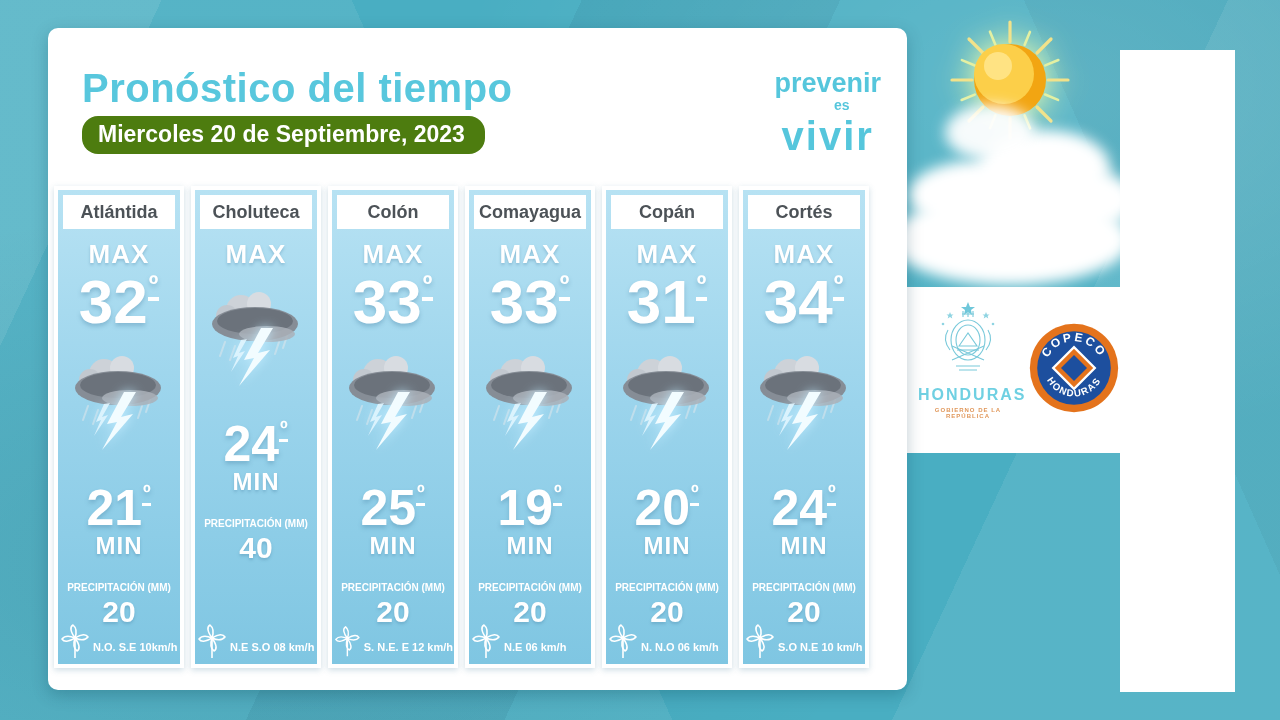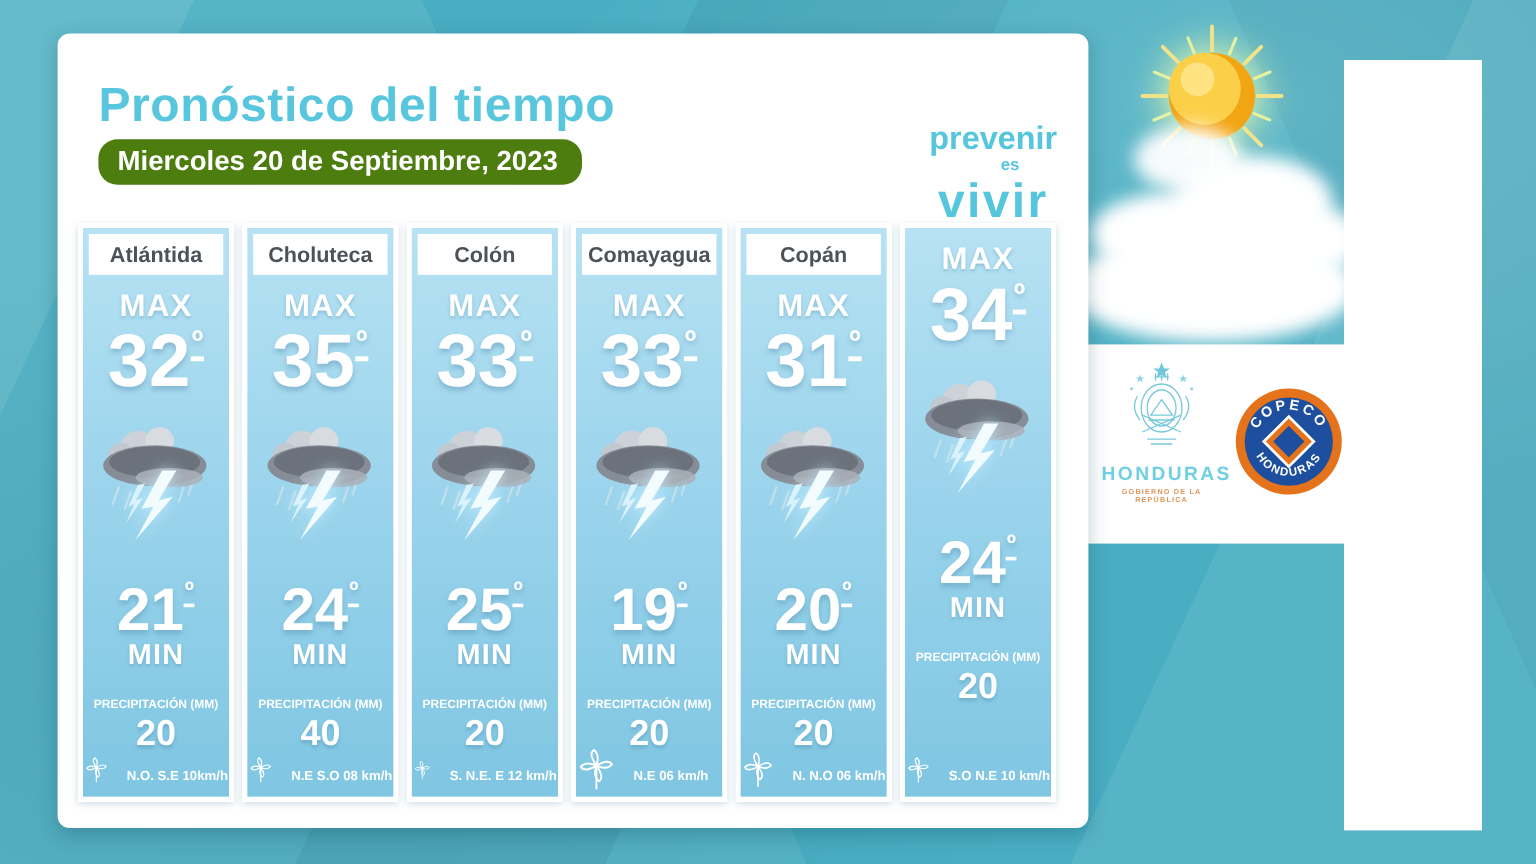--- a/index.html
+++ b/index.html
@@ -30,47 +30,47 @@
   .c5 { left:150px; top:160px; width:95px;  height:60px; }
 
   
   .card { position:absolute; left:48px; top:28px; width:859px; height:662px;
           background:#fff; border-radius:10px; box-shadow:0 5px 16px rgba(0,55,75,.25); }
   .title { position:absolute; left:34px; top:38px; font-size:40px; font-weight:bold;
            color:#58c7dd; letter-spacing:.5px; }
   .date-banner { position:absolute; left:34px; top:88px; background:#4d7c0f; color:#fff;
                  font-size:23px; font-weight:bold; padding:5px 20px 6px 16px; border-radius:16px; }
   .slogan { position:absolute; right:26px; top:42px; text-align:center; color:#55c6dc; line-height:1; }
-  .slogan .l1 { font-size:27px; font-weight:bold;margin-top:32px; }
+  .slogan .l1 { font-size:27px; font-weight:bold; }
   .slogan .l2 { font-size:14px; font-weight:bold; margin:1px 0 4px 28px; }
   .slogan .l3 { font-size:40px; font-weight:bold; letter-spacing:2px; margin-top:1px; }
 
   
-  .columns { position:absolute; left:17px; top:158px; display:flex; gap:7px; }
+  .columns { position:absolute; left:6px; top:158px; display:flex; gap:7px; }
   .col { width:130px; height:482px; position:relative; text-align:center;
          border:4px solid #fff; box-shadow:0 2px 6px rgba(60,120,150,.25);
          background:linear-gradient(180deg,#b7e2f3 0%, #9bd4ec 45%, #7fc6e2 100%); }
   .col-header { background:#fff; margin:5px; height:34px; display:flex; align-items:center;
                 justify-content:center; font-size:18px; font-weight:bold; color:#4c5257; }
   .max-label { margin-top:10px; font-size:26px; font-weight:bold; color:#fff; letter-spacing:1px;
                text-shadow:0 2px 3px rgba(70,125,160,.35); }
   .temp-max { font-size:62px; line-height:64px; font-weight:bold; color:#fff;
               text-shadow:0 3px 4px rgba(70,125,160,.35); }
   .temp-min { margin-top:28px; font-size:50px; line-height:52px; font-weight:bold; color:#fff;
               text-shadow:0 3px 4px rgba(70,125,160,.35); }
   .deg { font-size:.42em; line-height:1; display:inline-block; vertical-align:top;
          margin-top:.02em; border-bottom:.16em solid currentColor; padding:0 .04em; }
   .min-label { margin-top:-2px; font-size:24px; font-weight:bold; color:#fff; letter-spacing:1px;
                text-shadow:0 2px 3px rgba(70,125,160,.35); }
   .storm { display:block; margin:14px auto 0; }
   .precip-label { margin-top:22px; font-size:10px; line-height:12px; font-weight:bold; color:#fff; }
   .precip-value { margin-top:2px; font-size:30px; line-height:32px; font-weight:bold; color:#fff;
                   text-shadow:0 2px 3px rgba(70,125,160,.35); }
   .wind-row { position:absolute; bottom:4px; left:2px; right:1px; display:flex;
-              align-items:flex-end; gap:16px; }
+              align-items:flex-end; gap:3px; }
   .wind-text { font-size:11px; font-weight:bold; color:#fff; padding-bottom:7px; white-space:nowrap; }
 
   
   .honduras-logo { position:absolute; left:918px; top:300px; width:100px; text-align:center; }
   .honduras-name { font-size:16px; font-weight:bold; color:#6fd0e2; letter-spacing:2px; margin-top:2px; }
   .honduras-sub  { font-size:6px; font-weight:bold; color:#e0975a; letter-spacing:1px; margin-top:3px; }
   .copeco-logo { position:absolute; left:1028px; top:322px; }
 </style>
 </head>
 <body>
@@ -200,21 +200,20 @@
   </g>
   <circle cx="15" cy="14" r="1.8" fill="#fff"></circle>
 </svg>
         <span class="wind-text">N.O. S.E 10km/h</span>
       </div>
     </div>
 
     <div class="col">
       <div class="col-header">Choluteca</div>
       <div class="max-label">MAX</div>
-      <div class="temp-max"><span>35</span><span class="deg">º</span></div>
 
 <svg class="storm" width="118" height="106" viewBox="0 0 118 106">
   <g stroke="#dfe7ec" stroke-width="2" opacity=".55" stroke-linecap="round">
     <line x1="28" y1="58" x2="23" y2="72"></line>
             <line x1="38" y1="62" x2="33" y2="76"></line>
     <line x1="82" y1="58" x2="78" y2="70"></line>
             <line x1="90" y1="52" x2="86" y2="64"></line>
   </g>
   <circle cx="44" cy="26" r="15" fill="#cdd2d8"></circle>
   <circle cx="62" cy="20" r="12" fill="#d8dce1"></circle>
@@ -370,20 +369,21 @@
     <path d="M15,14 Q5,20 2,15 Q6,10 15,14"></path>
     <line x1="15" y1="16" x2="15" y2="34"></line>
   </g>
   <circle cx="15" cy="14" r="1.8" fill="#fff"></circle>
 </svg>
         <span class="wind-text">N. N.O 06 km/h</span>
       </div>
     </div>
 
     <div class="col">
+      <div class="col-header">Cortés</div>
       <div class="max-label">MAX</div>
       <div class="temp-max"><span>34</span><span class="deg">º</span></div>
 
 <svg class="storm" width="118" height="106" viewBox="0 0 118 106">
   <g stroke="#dfe7ec" stroke-width="2" opacity=".55" stroke-linecap="round">
     <line x1="28" y1="58" x2="23" y2="72"></line>
             <line x1="38" y1="62" x2="33" y2="76"></line>
     <line x1="82" y1="58" x2="78" y2="70"></line>
             <line x1="90" y1="52" x2="86" y2="64"></line>
   </g>

